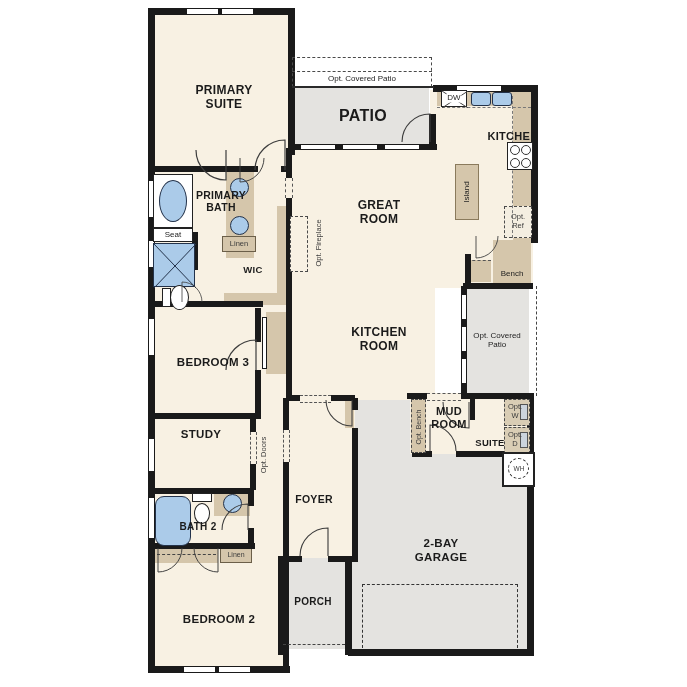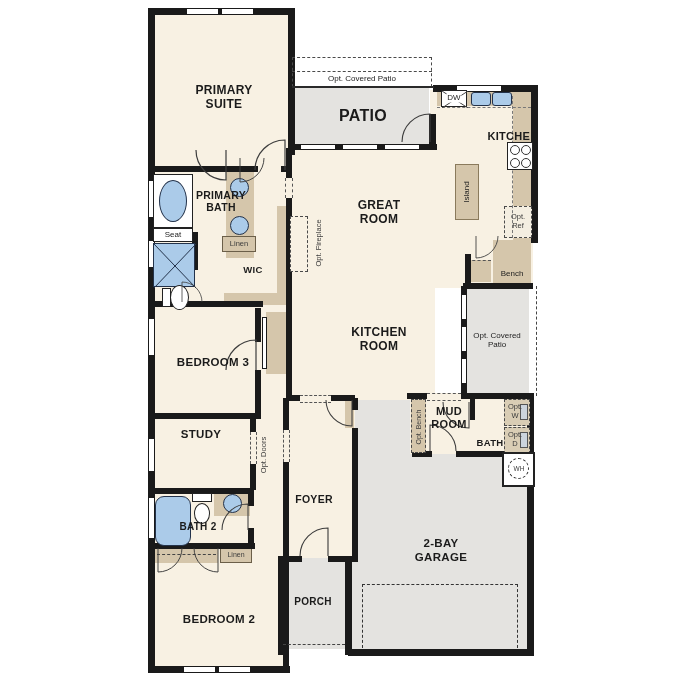--- a/index.html
+++ b/index.html
@@ -233,21 +233,21 @@
   <div class="lbl" style="left:379px;top:212px;width:70px;font-size:12px;">GREAT ROOM</div>
   <div class="lbl" style="left:379px;top:339px;width:70px;font-size:12px;">KITCHEN ROOM</div>
   <div class="lbl nw" style="left:213px;top:363px;">BEDROOM 3</div>
   <div class="lbl nw" style="left:201px;top:435px;">STUDY</div>
   <div class="lbl nw" style="left:198px;top:527px;font-size:10px;">BATH 2</div>
   <div class="lbl nw" style="left:219px;top:620px;">BEDROOM 2</div>
   <div class="lbl nw" style="left:314px;top:499px;font-size:10.5px;">FOYER</div>
   <div class="lbl nw" style="left:313px;top:602px;font-size:10px;">PORCH</div>
   <div class="lbl" style="left:441px;top:551px;width:80px;">2-BAY GARAGE</div>
   <div class="lbl" style="left:449px;top:418px;width:48px;font-size:11px;">MUD ROOM</div>
-  <div class="lbl nw" style="left:490px;top:443px;font-size:9.5px;">BATH</div>
+  <div class="lbl nw" style="left:490px;top:443px;font-size:9.5px;">SUITE</div>
 
   <div class="md nw" style="left:362px;top:79px;">Opt. Covered Patio</div>
   <div class="md" style="left:497px;top:341px;width:52px;">Opt. Covered Patio</div>
   <div class="sm rot" style="left:319px;top:243px;">Opt. Fireplace</div>
   <div class="sm rot" style="left:264px;top:455px;">Opt. Doors</div>
   <div class="sm rot" style="left:419px;top:427px;font-size:7px;">Opt. Bench</div>
   <div class="sm" style="left:518px;top:222px;width:22px;">Opt. Ref</div>
   <div class="sm" style="left:515px;top:412px;width:20px;">Opt. W</div>
   <div class="sm" style="left:515px;top:440px;width:20px;">Opt. D</div>
 

